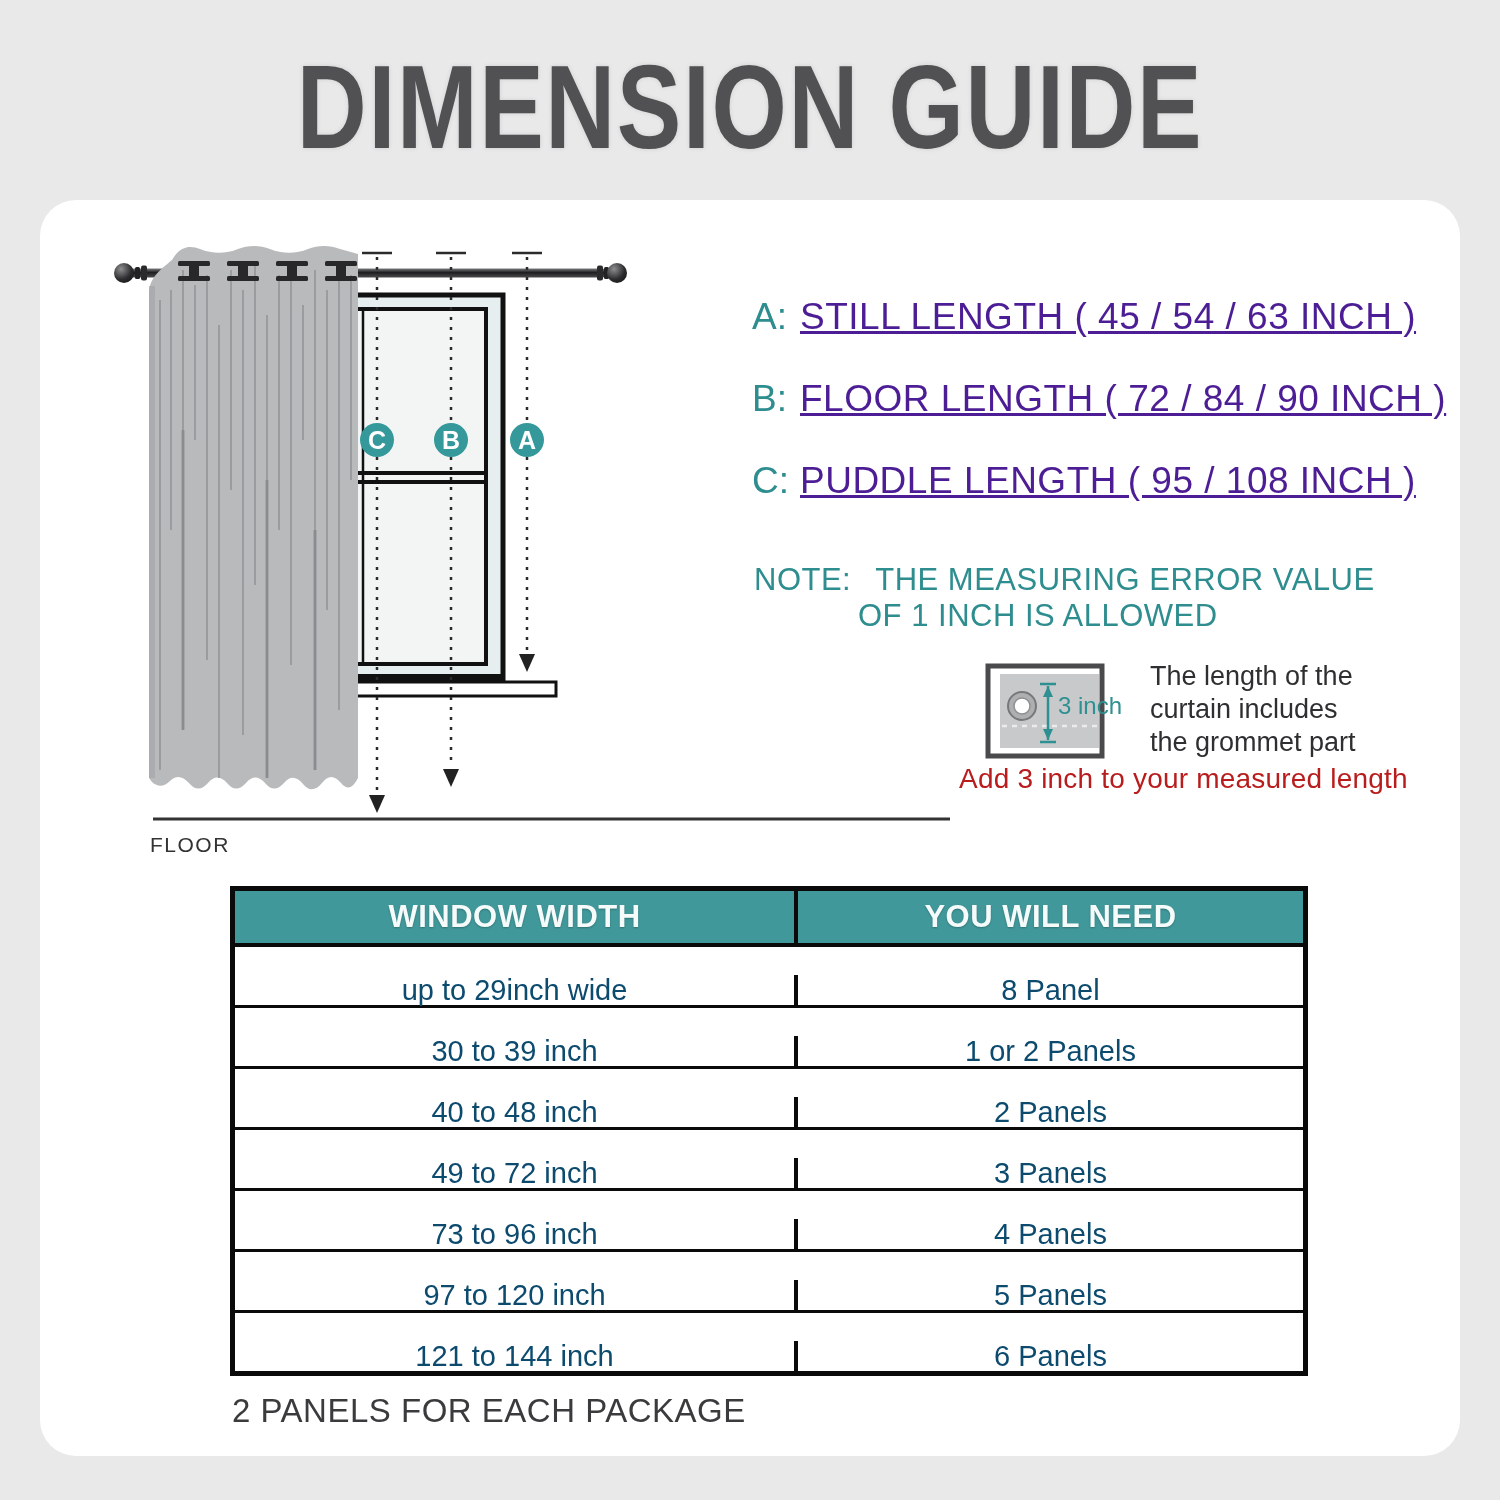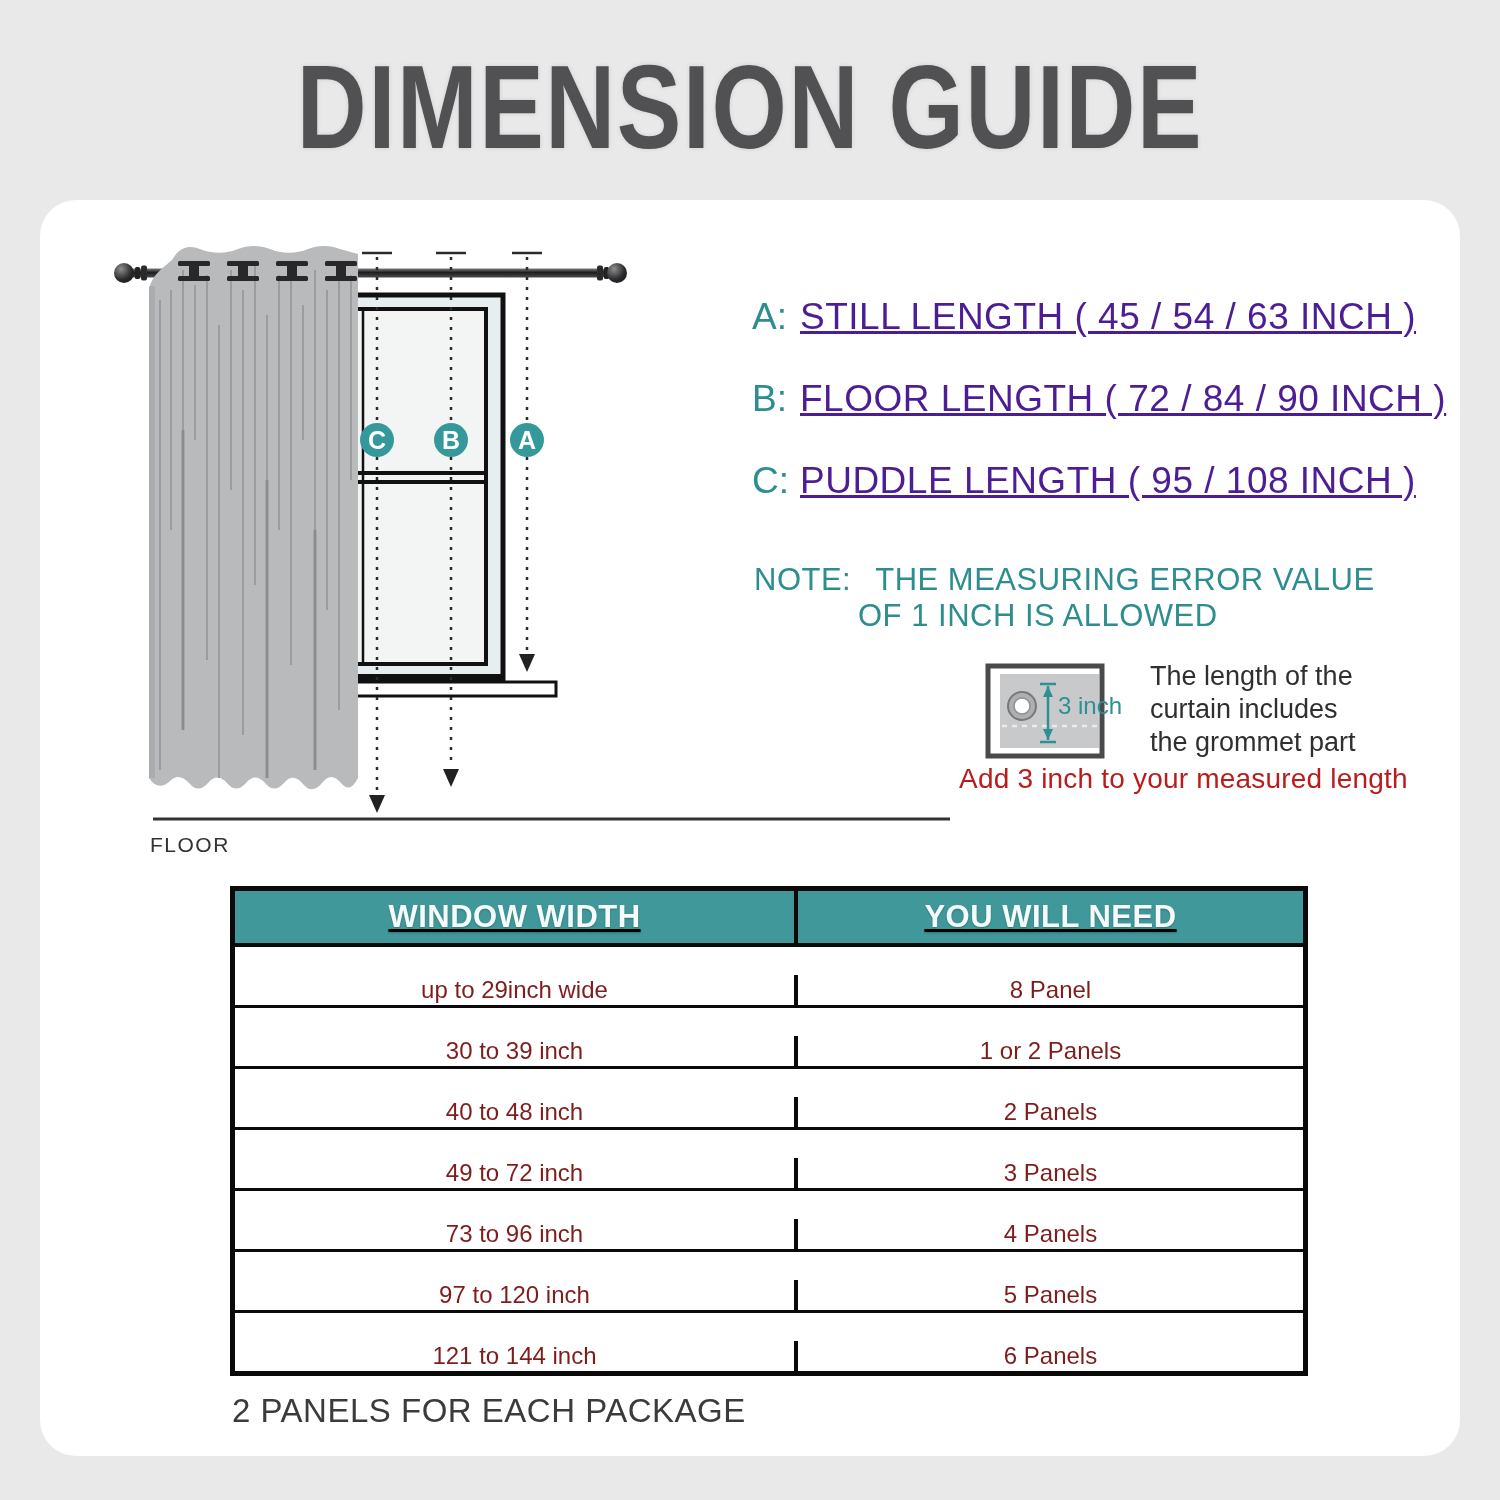--- a/index.html
+++ b/index.html
@@ -29,32 +29,32 @@
   .note-label{margin-right:24px;}
   .note-row2{margin-left:104px;}
   .grommet-svg{position:absolute;left:984px;top:660px;width:165px;height:100px;overflow:visible;}
   .grommet-desc{position:absolute;left:1150px;top:660px;color:#2f2f31;font-size:27px;line-height:33px;}
   .grommet-desc span{display:block;}
   .add-note{position:absolute;left:959px;top:763px;color:#b91c1c;font-size:28px;letter-spacing:.2px;white-space:nowrap;}
   .dim-table{
     position:absolute;left:230px;top:886px;width:1078px;
     border:5px solid #0a0a0a;background:#fff;box-sizing:border-box;
   }
-  .thead{display:flex;height:52px;background:#41989a;border-bottom:4px solid #0a0a0a;text-decoration:underline;}
+  .thead{display:flex;height:52px;background:#41989a;border-bottom:4px solid #0a0a0a;}
   .th{
     color:#f5fbfb;font-weight:700;font-size:31px;letter-spacing:.5px;
     display:flex;align-items:center;justify-content:center;box-sizing:border-box;
     text-shadow:0 1px 2px rgba(0,0,0,.25);
   }
   .th.c1{width:563px;border-right:4px solid #0a0a0a;}
   .th.c2{flex:1;}
   .tr{display:flex;height:58px;border-bottom:3px solid #0a0a0a;}
   .tr:last-child{border-bottom:none;}
   .td{
-    font-size:24px;color:#7f1d1d;
+    font-size:29px;color:#0c4a6e;
     display:flex;align-items:center;justify-content:center;box-sizing:border-box;margin-top:28px;
   }
   .td.c1{width:563px;border-right:4px solid #0a0a0a;}
   .td.c2{flex:1;}
   .footnote{position:absolute;left:232px;top:1392px;font-size:33px;font-weight:500;color:#3b3b3d;letter-spacing:.5px;}
 </style>
 </head>
 <body>
 
 <div class="page">

